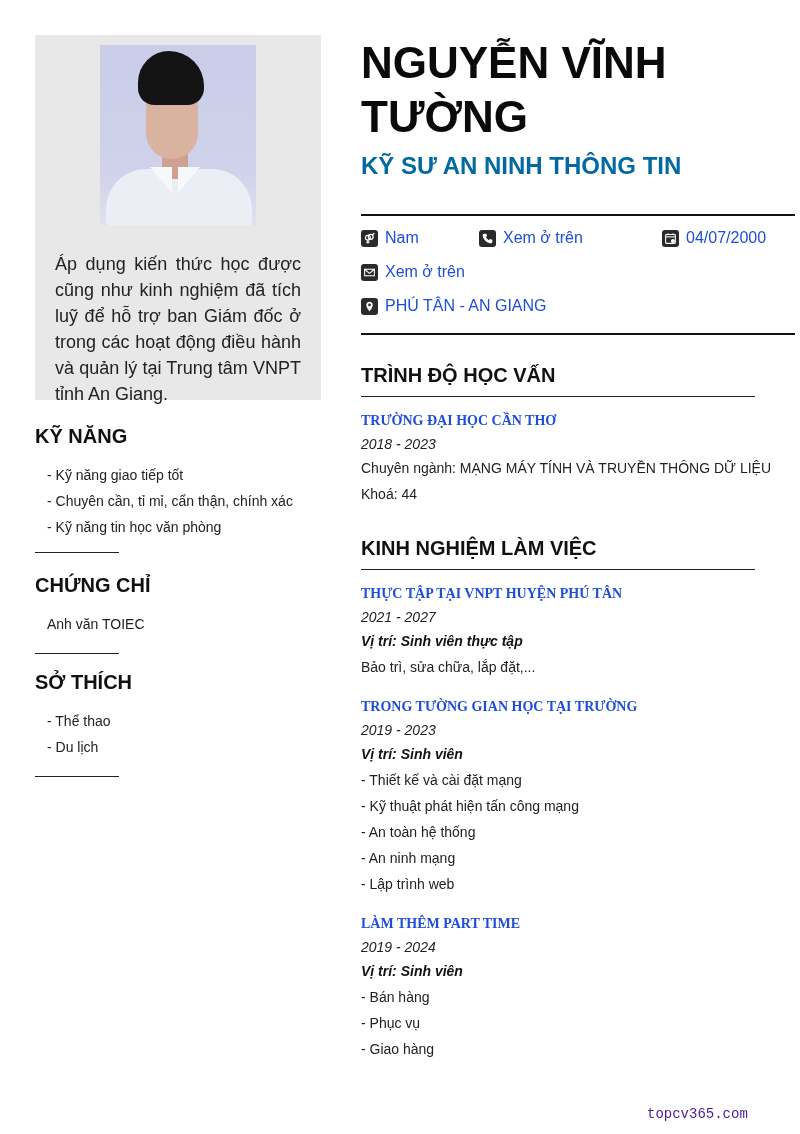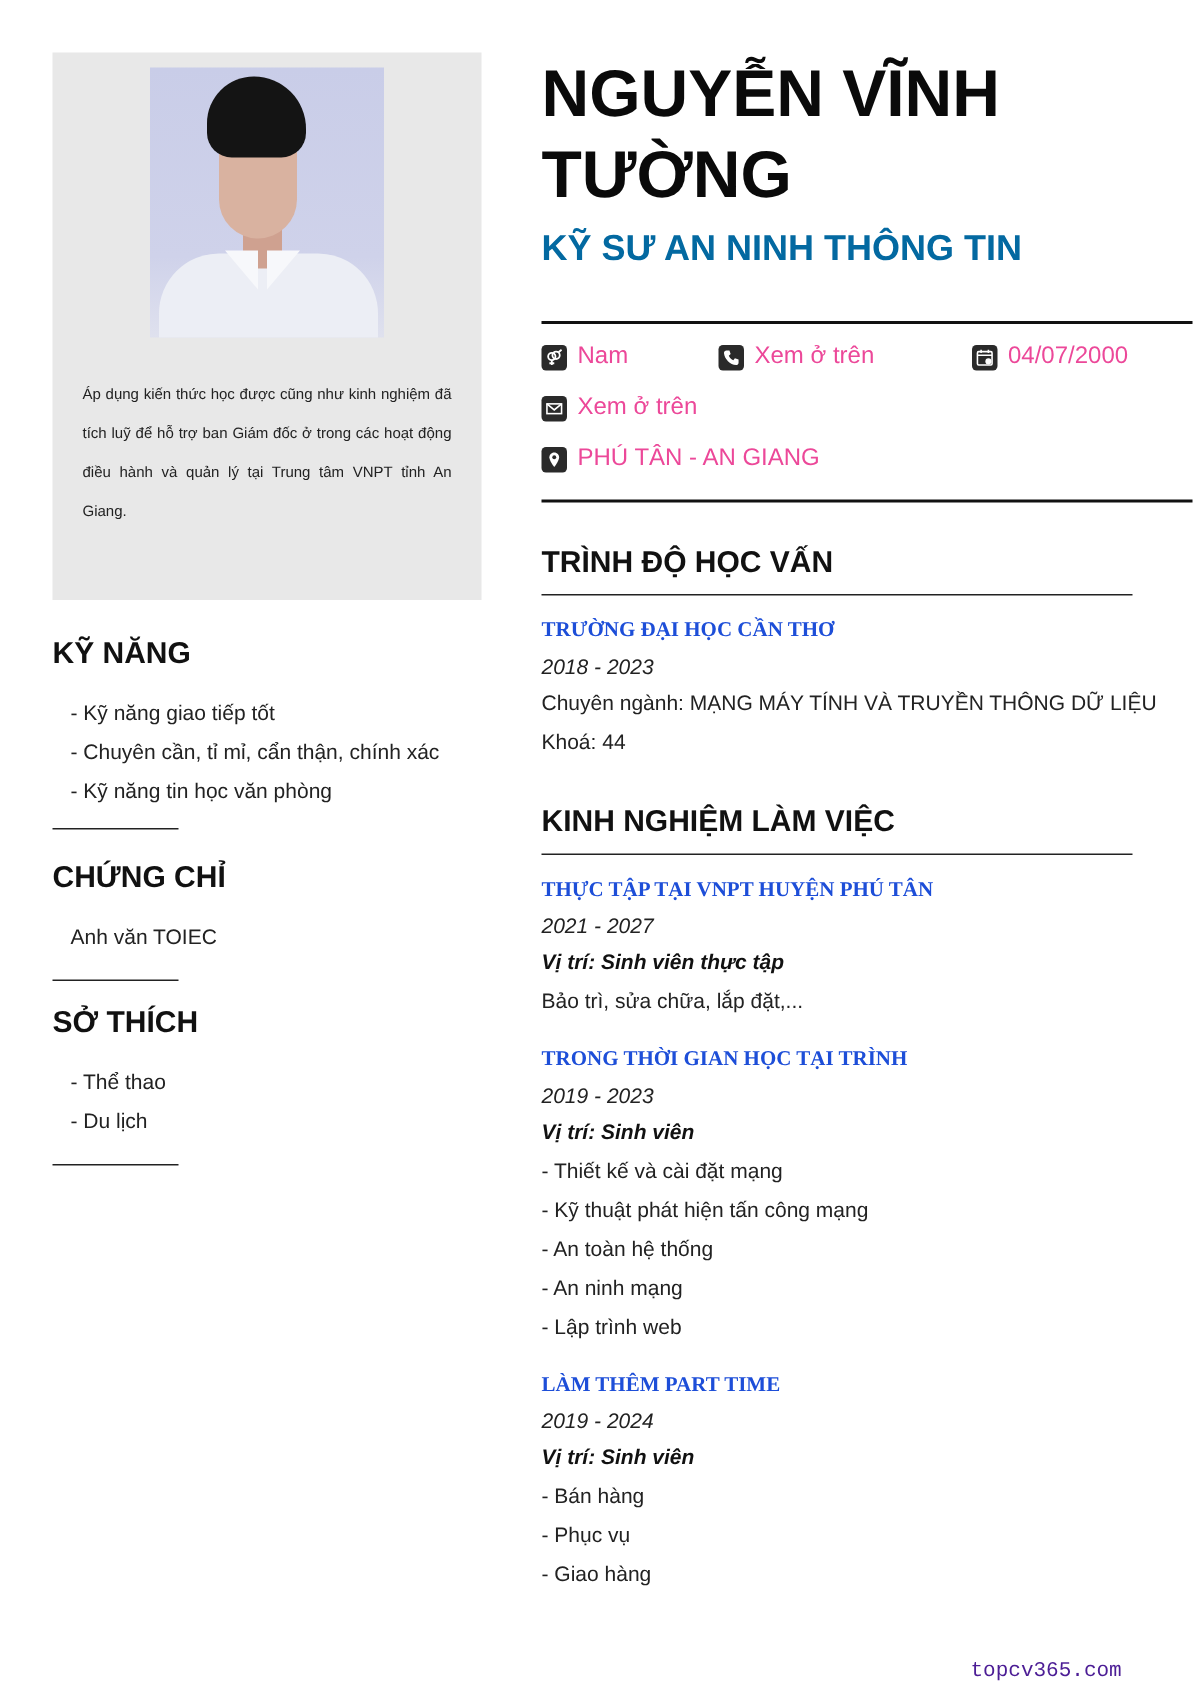--- a/index.html
+++ b/index.html
@@ -18,36 +18,36 @@
     overflow: hidden;
   }
   .photo .hair { position: absolute; left: 38px; top: 6px; width: 66px; height: 54px; background: #141414; border-radius: 34px 38px 18px 18px; }
   .photo .face { position: absolute; left: 46px; top: 30px; width: 52px; height: 84px; background: #d9b2a0; border-radius: 22px 22px 26px 26px; }
   .photo .neck { position: absolute; left: 62px; top: 108px; width: 26px; height: 26px; background: #cfa190; }
   .photo .shirt { position: absolute; left: 6px; top: 124px; width: 146px; height: 70px; background: #eceef5; border-radius: 40px 40px 0 0; }
   .photo .collar-l { position: absolute; left: 50px; top: 122px; width: 0; height: 0; border-left: 22px solid transparent; border-top: 26px solid #f7f8fb; }
   .photo .collar-r { position: absolute; left: 78px; top: 122px; width: 0; height: 0; border-right: 22px solid transparent; border-top: 26px solid #f7f8fb; }
   .summary {
     position: absolute; left: 20px; top: 216px; width: 246px;
-    font-size: 10px; line-height: 26px; text-align: justify; color: #222;
+    font-size: 18px; line-height: 26px; text-align: justify; color: #222;
   }
   .left-col { position: absolute; left: 35px; width: 286px; }
   .l-h { font-size: 20px; font-weight: bold; margin: 0; color: #111; }
   .l-list { font-size: 14px; line-height: 26px; color: #222; margin: 12px; padding: 0; list-style: none; }
   .l-rule { width: 84px; height: 1px; background: #222; }
 
   .name {
     position: absolute; left: 361px; top: 36px; width: 420px;
     font-size: 44px; font-weight: bold; line-height: 54px; color: #0a0a0a; margin: 0;
   }
   .job-title {
     position: absolute; left: 361px; top: 152px; font-size: 24px; font-weight: bold; color: #0369a1;
   }
   .rule-thick { position: absolute; left: 361px; width: 434px; height: 2px; background: #111; }
-  .contact-row { position: absolute; display: flex; align-items: center; font-size: 16px; color: #ec4899; }
+  .contact-row { position: absolute; display: flex; align-items: center; font-size: 16px; color: #1d4ed8; }
   .icon-box {
     width: 17px; height: 17px; background: #2a2a2a; border-radius: 3px; margin-right: 7px;
     display: inline-flex; align-items: center; justify-content: center;
   }
   .icon-box svg { width: 13px; height: 13px; }
 
   .sec-h { position: absolute; left: 361px; font-size: 20px; font-weight: bold; color: #111; }
   .rule-thin { position: absolute; left: 361px; width: 394px; height: 1px; background: #222; }
   .blk { position: absolute; left: 361px; width: 420px; }
   .blk .t { font-size: 14px; font-weight: bold; color: #1d4ed8; line-height: 24px; font-family: Liberation Serif, serif; }
@@ -122,21 +122,21 @@
 
 <div class="contact-row" style="left:479px; top:229px;">
   <span class="icon-box">
     <svg viewBox="0 0 16 16">
         <path d="M4 2 L6.5 2 L7.5 5 L6 6.3 C6.8 8 8 9.2 9.7 10 L11 8.5 L14 9.5 L14 12 C14 13 13 14 12 14 C7 13.5 2.5 9 2 4 C2 3 3 2 4 2 Z" fill="#fff"></path>
       </svg>
   </span>
   <span>Xem ở trên</span>
 </div>
 
-<div class="contact-row" style="left:604px; top:229px;padding-left:44px;">
+<div class="contact-row" style="left:618px; top:229px;padding-left:44px;">
   <span class="icon-box">
     <svg viewBox="0 0 16 16">
         <rect x="2" y="3" width="12" height="11" rx="1" fill="none" stroke="#fff" stroke-width="1.3"></rect>
         <line x1="2" y1="6" x2="14" y2="6" stroke="#fff" stroke-width="1.3"></line>
         <line x1="5" y1="1.5" x2="5" y2="4" stroke="#fff" stroke-width="1.3"></line>
         <line x1="11" y1="1.5" x2="11" y2="4" stroke="#fff" stroke-width="1.3"></line>
         <circle cx="11" cy="11" r="2.5" fill="#fff"></circle>
       </svg>
   </span>
   <span>04/07/2000</span>
@@ -177,21 +177,21 @@
 <div class="rule-thin" style="top:569px;"></div>
 
 <div class="blk" style="top:582px;">
   <div class="t">THỰC TẬP TẠI VNPT HUYỆN PHÚ TÂN</div>
   <div class="d">2021 - 2027</div>
   <div class="p">Vị trí: Sinh viên thực tập</div>
   <div class="l">Bảo trì, sửa chữa, lắp đặt,...</div>
 </div>
 
 <div class="blk" style="top:695px;">
-  <div class="t">TRONG THỜI GIAN HỌC TẠI TRÌNH</div>
+  <div class="t">TRONG TƯỜNG GIAN HỌC TẠI TRƯỜNG</div>
   <div class="d">2019 - 2023</div>
   <div class="p">Vị trí: Sinh viên</div>
   <div class="l">- Thiết kế và cài đặt mạng</div>
   <div class="l">- Kỹ thuật phát hiện tấn công mạng</div>
   <div class="l">- An toàn hệ thống</div>
   <div class="l">- An ninh mạng</div>
   <div class="l">- Lập trình web</div>
 </div>
 
 <div class="blk" style="top:912px;">

